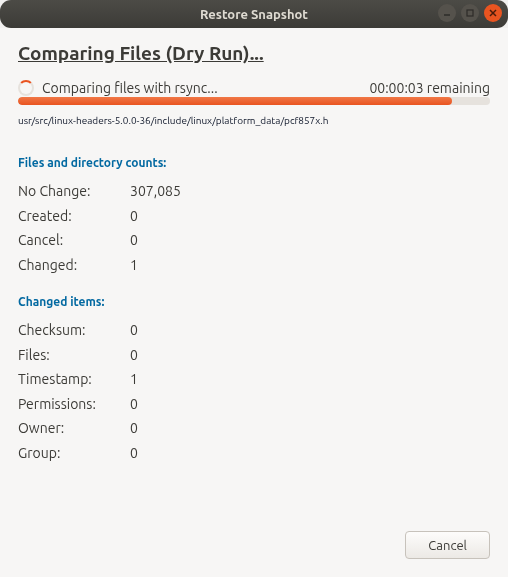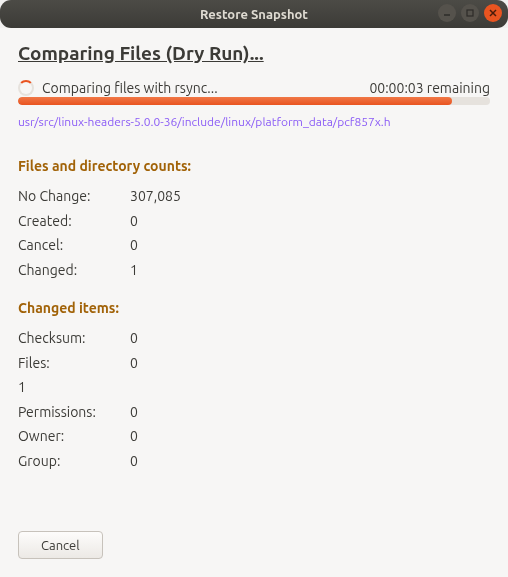--- a/index.html
+++ b/index.html
@@ -87,50 +87,50 @@
     overflow: hidden;
     margin-bottom: 10px;
   }
   .progress-bar {
     height: 100%;
     width: 92%;
     background: linear-gradient(to bottom, #f07746, #e95420);
     border-radius: 4px;
   }
   .current-path {
-    font-size: 12px;
-    color: #8b5cf6;
+    font-size: 10px;
+    color: #0f172a;
     margin-bottom: 30px;
     white-space: nowrap;
     overflow: hidden;
   }
   .section-title {
-    font-size: 14px;
+    font-size: 12px;
     font-weight: bold;
-    color: #a16207;
+    color: #0369a1;
     margin-bottom: 10px;
   }
   .stats {
     margin-bottom: 18px;
   }
   .stat-row {
     display: flex;
     font-size: 14px;
     color: #3c3b37;
     line-height: 1.75;
   }
   .stat-label {
     width: 112px;
     padding-right: 10px;
   }
   .stat-val {}
   .spacer { flex: 1; }
   .button-row {
     display: flex;
-    justify-content: flex-start;
+    justify-content: flex-end;
     padding: 8px 0 4px;
   }
   .btn {
     background: linear-gradient(to bottom, #fdfcfb, #ece9e5);
     border: 1px solid #c7c2bb;
     border-radius: 4px;
     padding: 6px 22px;
     font-size: 13px;
     color: #3c3b37;
     cursor: pointer;
@@ -202,20 +202,21 @@
   <div class="stats">
     <div class="stat-row">
       <span class="stat-label">Checksum:</span>
       <span class="stat-val">0</span>
     </div>
     <div class="stat-row">
       <span class="stat-label">Files:</span>
       <span class="stat-val">0</span>
     </div>
     <div class="stat-row">
+      <span class="stat-label">Timestamp:</span>
       <span class="stat-val">1</span>
     </div>
     <div class="stat-row">
       <span class="stat-label">Permissions:</span>
       <span class="stat-val">0</span>
     </div>
     <div class="stat-row">
       <span class="stat-label">Owner:</span>
       <span class="stat-val">0</span>
     </div>

